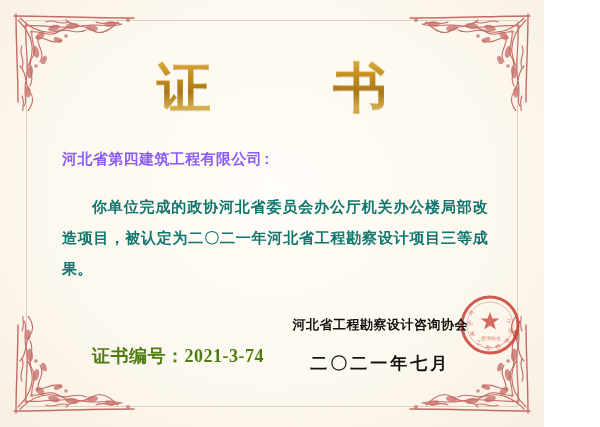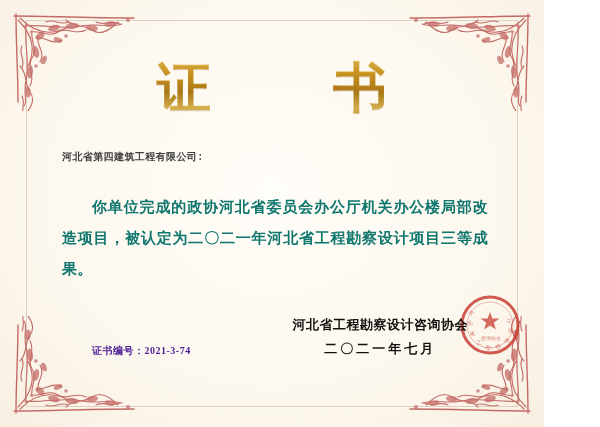--- a/index.html
+++ b/index.html
@@ -75,22 +75,22 @@
     background-clip: text;
     color: transparent;
     text-shadow: 0 1px 0 rgba(120,80,10,0.18);
   }
 
   
   .addressee {
     position: absolute;
     left: 62px;
     top: 150px;
-    font-size: 10px;
-    color: #404040;
+    font-size: 15px;
+    color: #8b5cf6;
     font-family: Liberation Mono, monospace;
     font-weight: bold;
     letter-spacing: 0.4px;
   }
 
   .body-text {
     position: absolute;
     left: 62px;
     right: 56px;
     top: 192px;
@@ -113,44 +113,44 @@
     font-family: "Liberation Serif", serif;
     color: #14120f;
     font-weight: bold;
   }
   .sig-org {
     font-size: 13px;
     letter-spacing: 0.5px;
     text-align: right;
   }
   .sig-date {
-    font-size: 13px;
-    margin-top: 6px;
+    font-size: 17px;
+    margin-top: 18px;
     letter-spacing: 3px;
   }
 
   
   .seal {
     position: absolute;
     left: 459px;
     top: 294px;
     width: 62px;
     height: 62px;
     pointer-events: none;
     opacity: 0.82;
   }
   .seal svg { display: block; }
 
   
   .cert-no {
     position: absolute;
     left: 92px;
     top: 344px;
-    font-size: 10px;
-    color: #4c1d95;
+    font-size: 18px;
+    color: #4d7c0f;
     font-family: "Liberation Serif", serif;
     font-weight: bold;
     letter-spacing: 0.5px;
   }
 </style>
 </head>
 <body>
 
 <div class="certificate">
 

